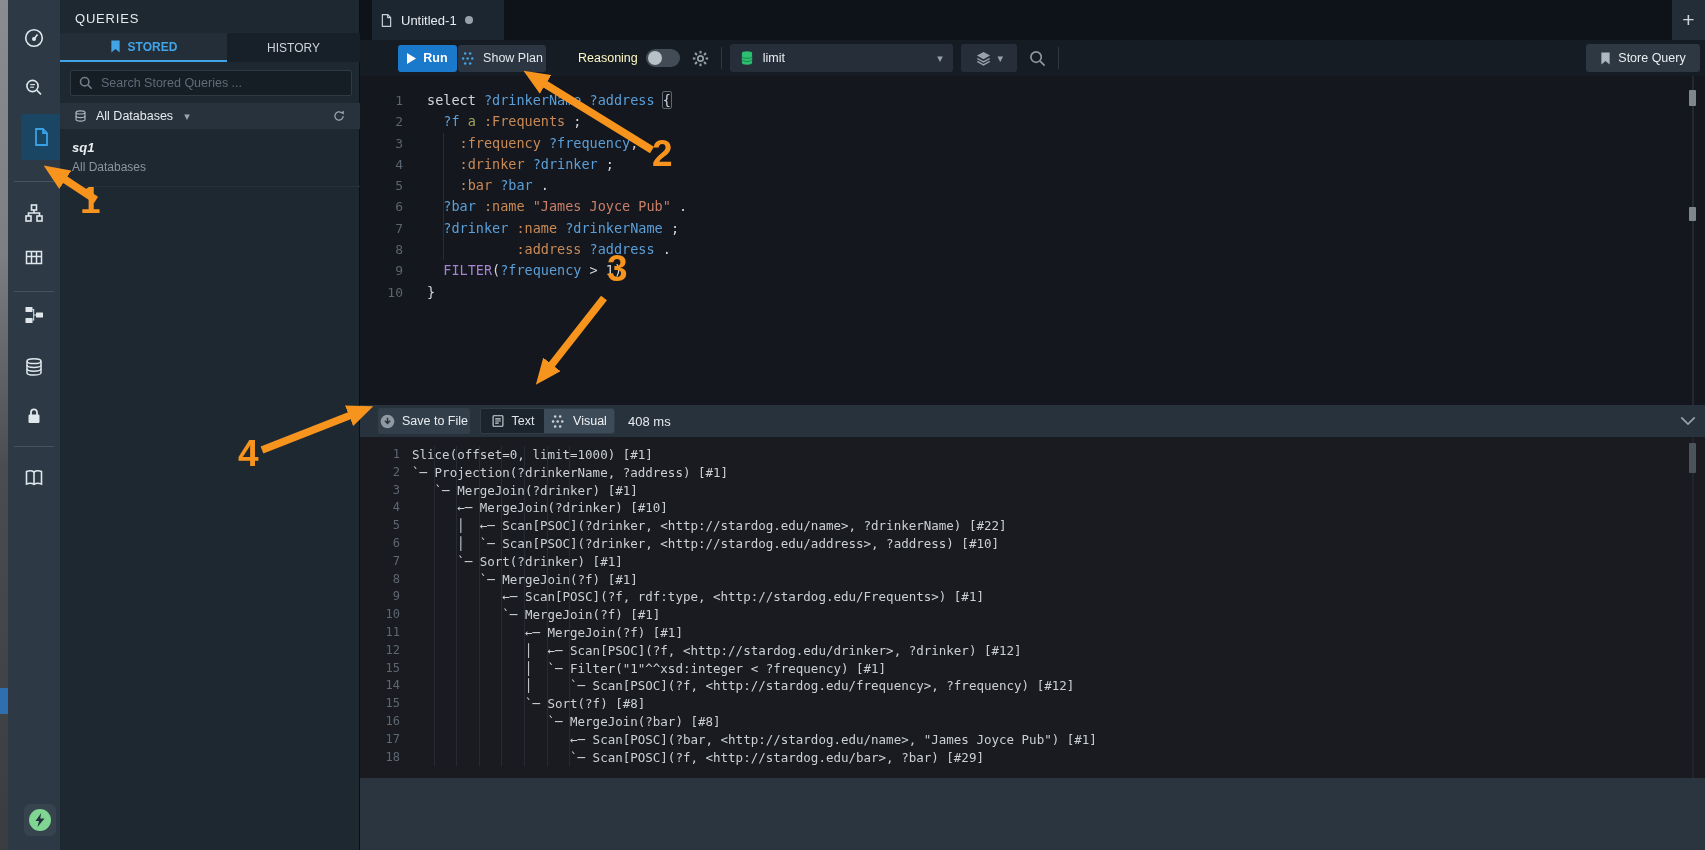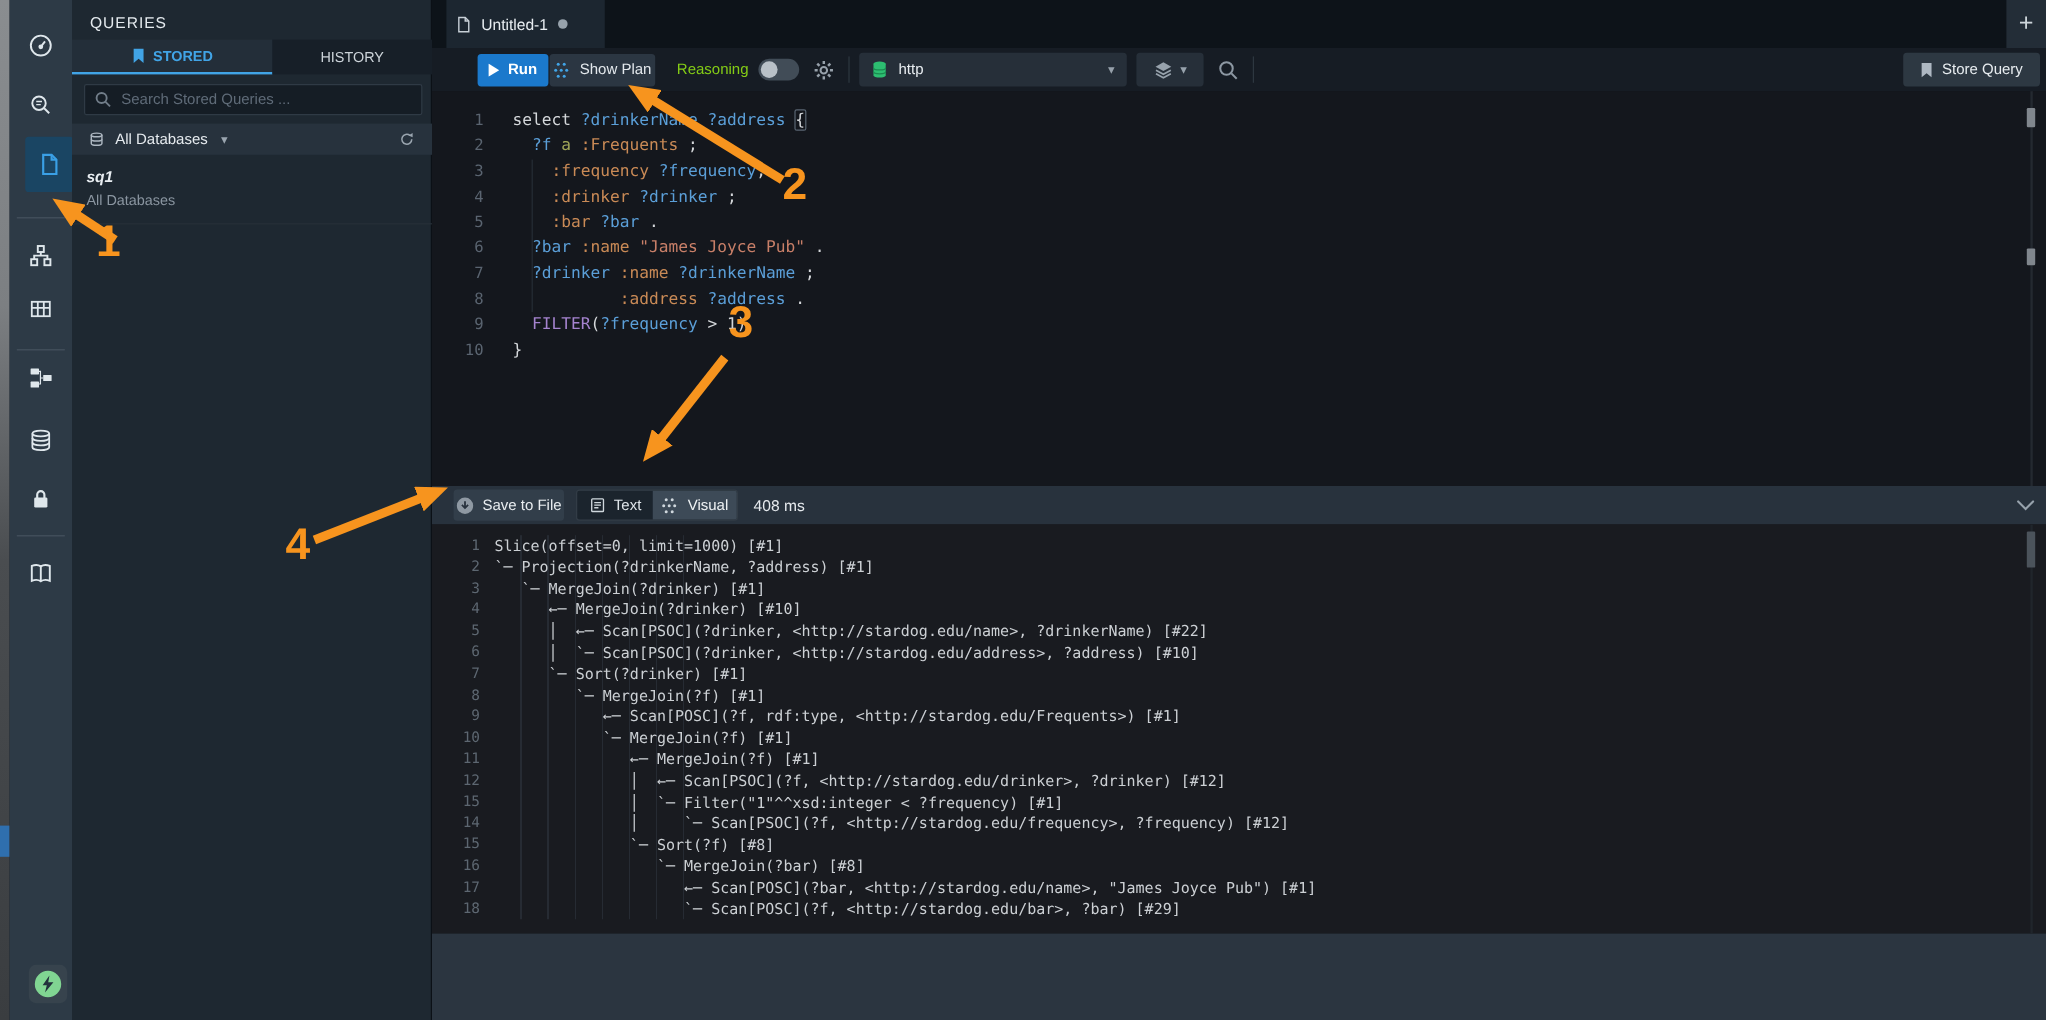--- a/index.html
+++ b/index.html
@@ -38,21 +38,21 @@
   .main { position:absolute; left:360px; top:0; width:1345px; height:850px; background:#14171d; }
   .tabbar { position:absolute; top:0; left:0; width:1345px; height:40px; background:#0d1319; }
   .etab { position:absolute; left:12px; top:0; width:132px; height:40px; background:#1c2630; display:flex; align-items:center; padding:0 8px; gap:8px; cursor:pointer; }
   .etab-title { font-size:13px; color:#e8edf1; }
   .dirty-dot { width:8px; height:8px; border-radius:50%; background:#97a2ac; }
   .newtab { position:absolute; right:0; top:0; width:33px; height:40px; background:#232d37; color:#cdd5da; font-size:21px; display:flex; align-items:center; justify-content:center; cursor:pointer; }
   .toolbar { position:absolute; top:40px; left:0; width:1345px; height:36px; background:#161c24; display:flex; align-items:center; padding-left:38px; }
   .btn { display:flex; align-items:center; justify-content:center; gap:7px; border-radius:3px; font-size:12.5px; cursor:pointer; }
   .run-btn { width:59px; height:27px; background:#1b79cc; color:#fff; font-weight:700; }
   .showplan-btn { margin-left:1px; width:88px; height:27px; background:#2b3642; color:#e3e8ec; }
-  .reasoning-label { margin-left:18px; color:#84cc16; font-size:12.5px; }
+  .reasoning-label { margin-left:32px; color:#fef9c3; font-size:12.5px; }
   .toggle { margin-left:8px; width:34px; height:18px; border-radius:9px; background:#414c57; position:relative; cursor:pointer; }
   .toggle-knob { position:absolute; left:2px; top:2px; width:14px; height:14px; border-radius:50%; background:#b9c1c8; }
   .gear { margin-left:12px; color:#97a1ab; display:flex; cursor:pointer; }
   .vsep { margin-left:12px; width:1px; height:22px; background:#2d3740; }
   .db-select { margin-left:8px; width:223px; height:28px; background:#262f39; border-radius:3px; display:flex; align-items:center; padding:0 10px; gap:9px; color:#e8edf1; font-size:12.5px; cursor:pointer; }
   .db-select .caret { margin-left:auto; color:#97a1ab; font-size:11px; }
   .layers-select { margin-left:8px; width:56px; height:28px; background:#262f39; border-radius:3px; display:flex; align-items:center; justify-content:center; gap:6px; color:#97a2ac; cursor:pointer; }
   .layers-select .caret { font-size:11px; }
   .tsearch { margin-left:12px; color:#8d98a3; display:flex; cursor:pointer; }
   .store-btn { margin-left:auto; margin-right:5px; width:114px; height:28px; background:#2d3842; color:#e8edf0; }
@@ -269,21 +269,21 @@
             </g>
           </svg>
       </span>
       <div class="vsep"></div>
       <div class="db-select">
         <svg width="14" height="16" viewBox="0 0 22 24">
             <ellipse cx="11" cy="4.5" rx="8" ry="3" fill="#2dbe71"></ellipse>
             <path d="M3 4.5 v15 a8 3 0 0 0 16 0 v-15" fill="#2dbe71"></path>
             <path d="M3 9.5 a8 3 0 0 0 16 0 M3 14.5 a8 3 0 0 0 16 0" fill="none" stroke="#1b8a50" stroke-width="1.6"></path>
           </svg>
-        <span>http</span>
+        <span>limit</span>
         <span class="caret">▾</span>
       </div>
       <div class="layers-select">
         <svg width="17" height="17" viewBox="0 0 22 22">
             <path d="M11 2.5 L19.5 7.2 11 11.9 2.5 7.2 Z" fill="#97a2ac"></path>
             <path d="M3 11 L11 15.4 19 11" fill="none" stroke="#97a2ac" stroke-width="1.8"></path>
             <path d="M3 14.8 L11 19.2 19 14.8" fill="none" stroke="#97a2ac" stroke-width="1.8"></path>
           </svg>
         <span class="caret">▾</span>
       </div>

